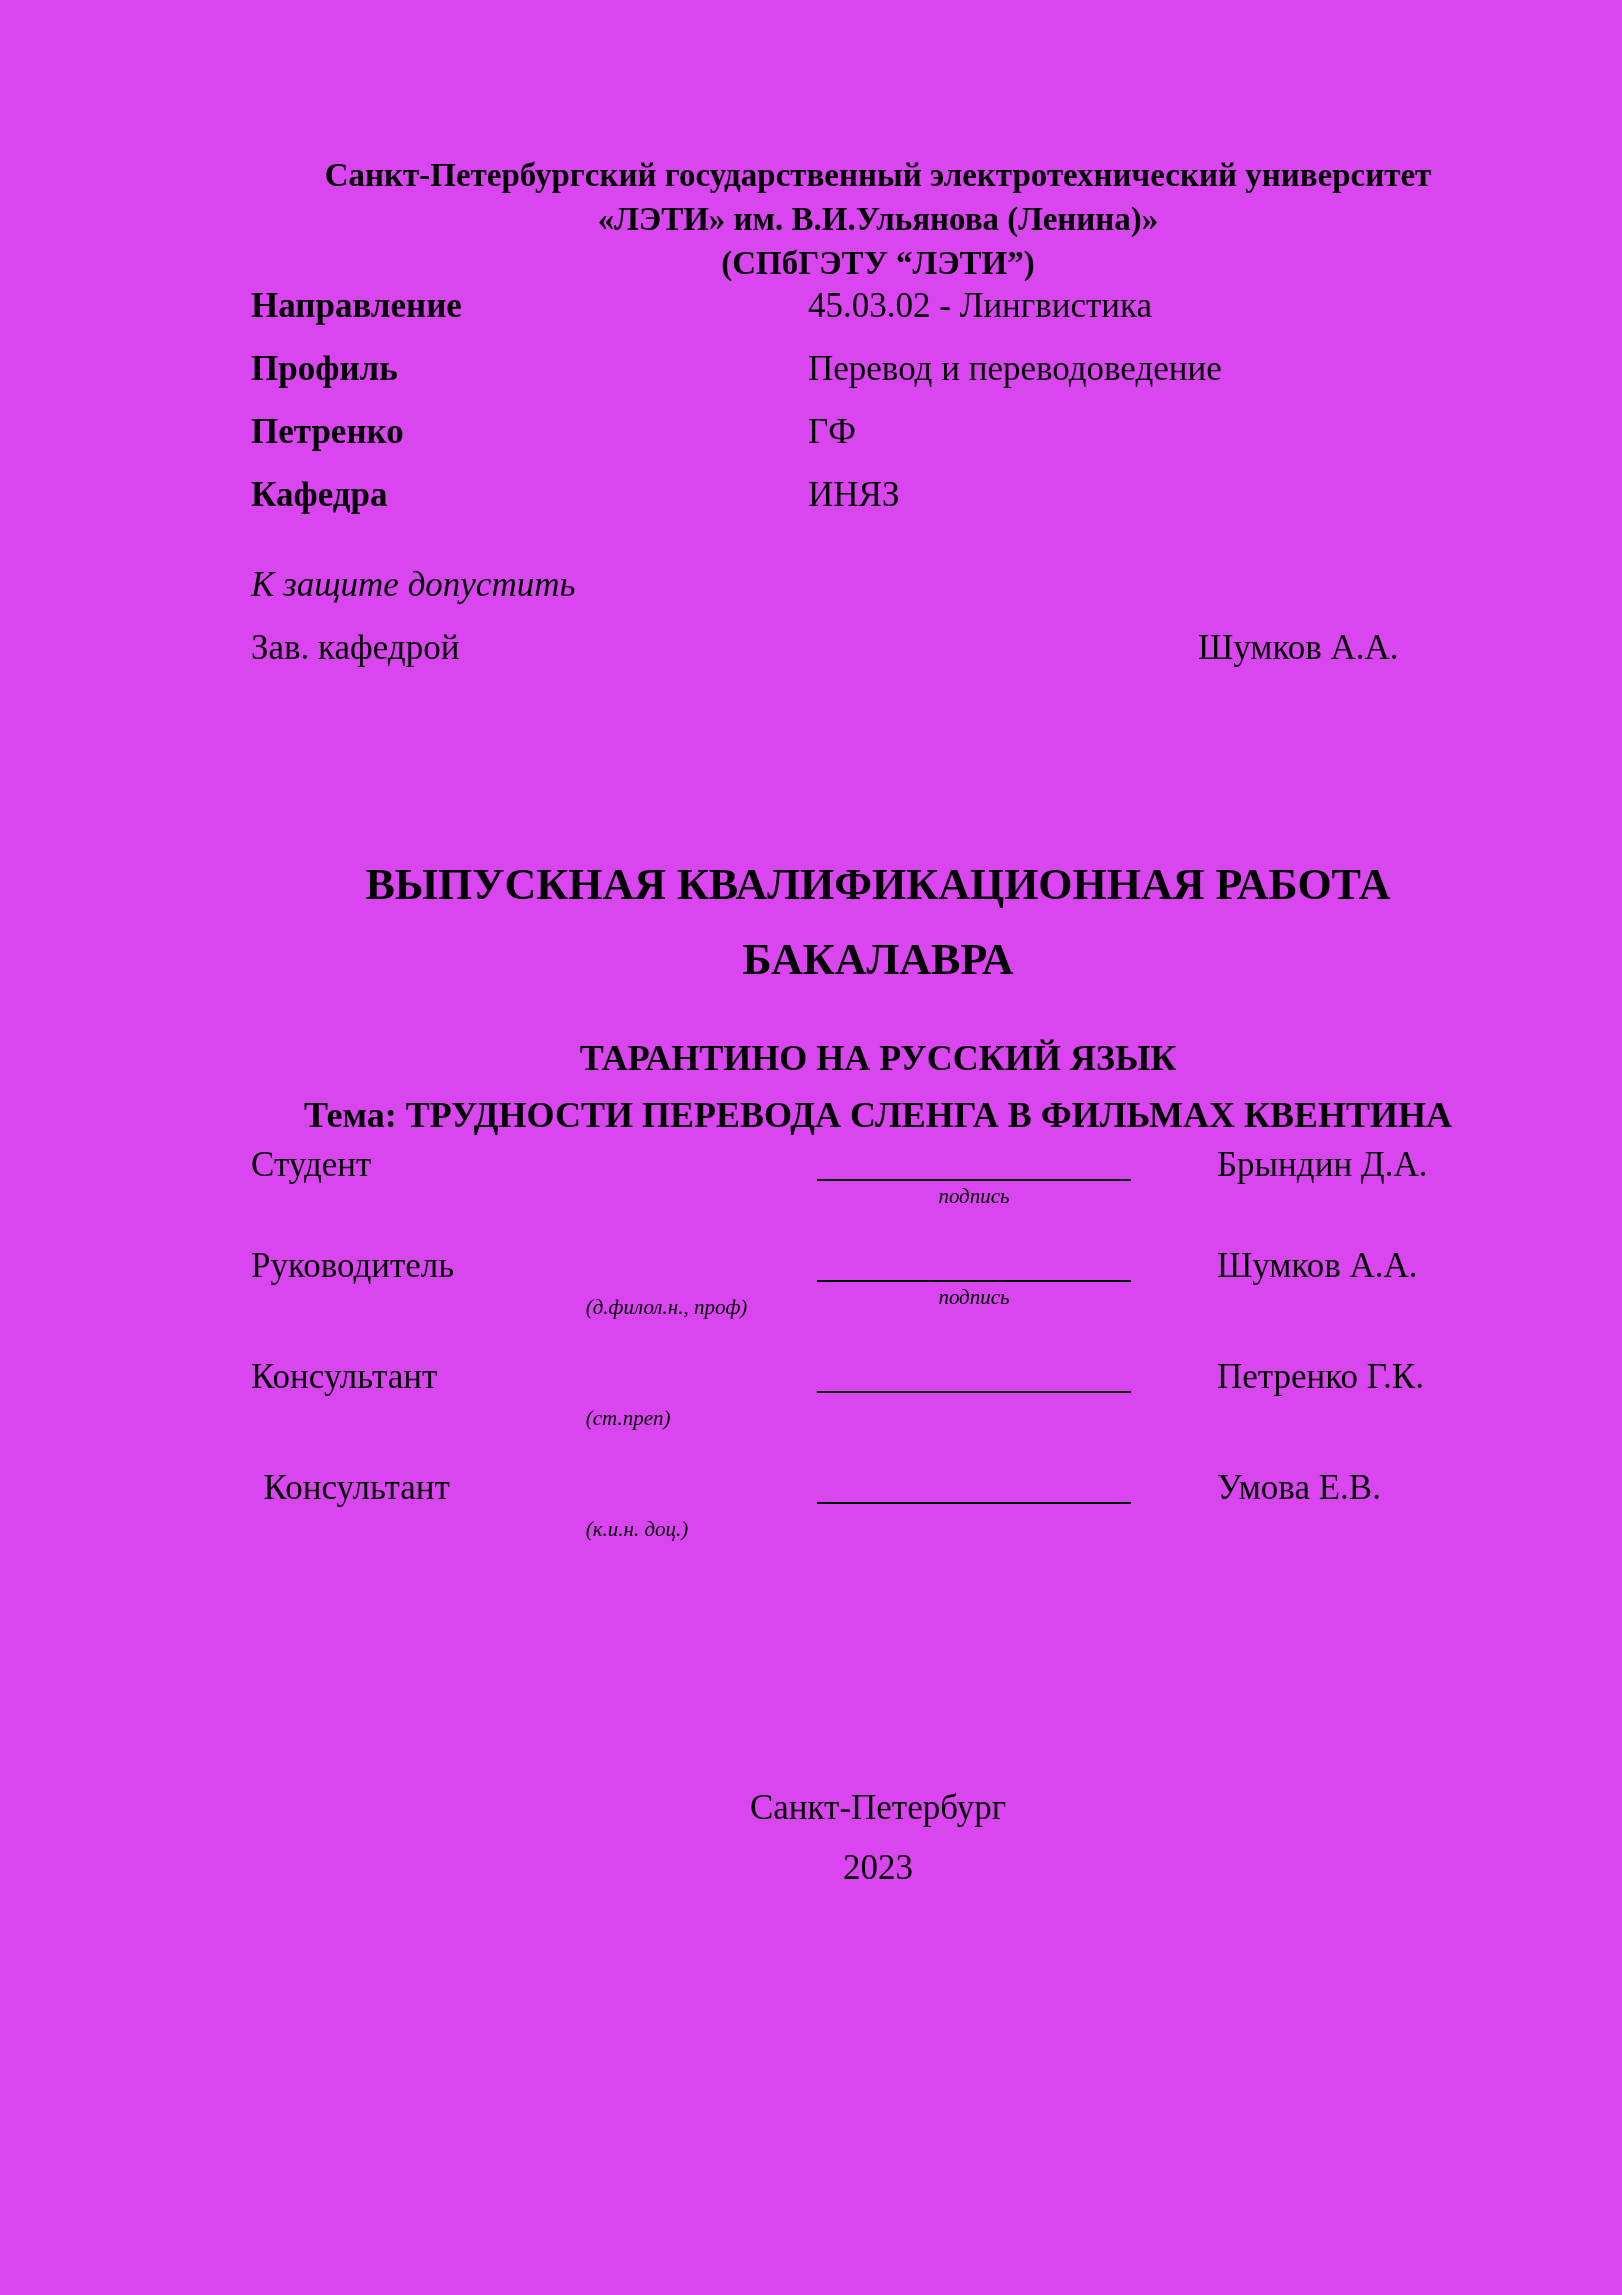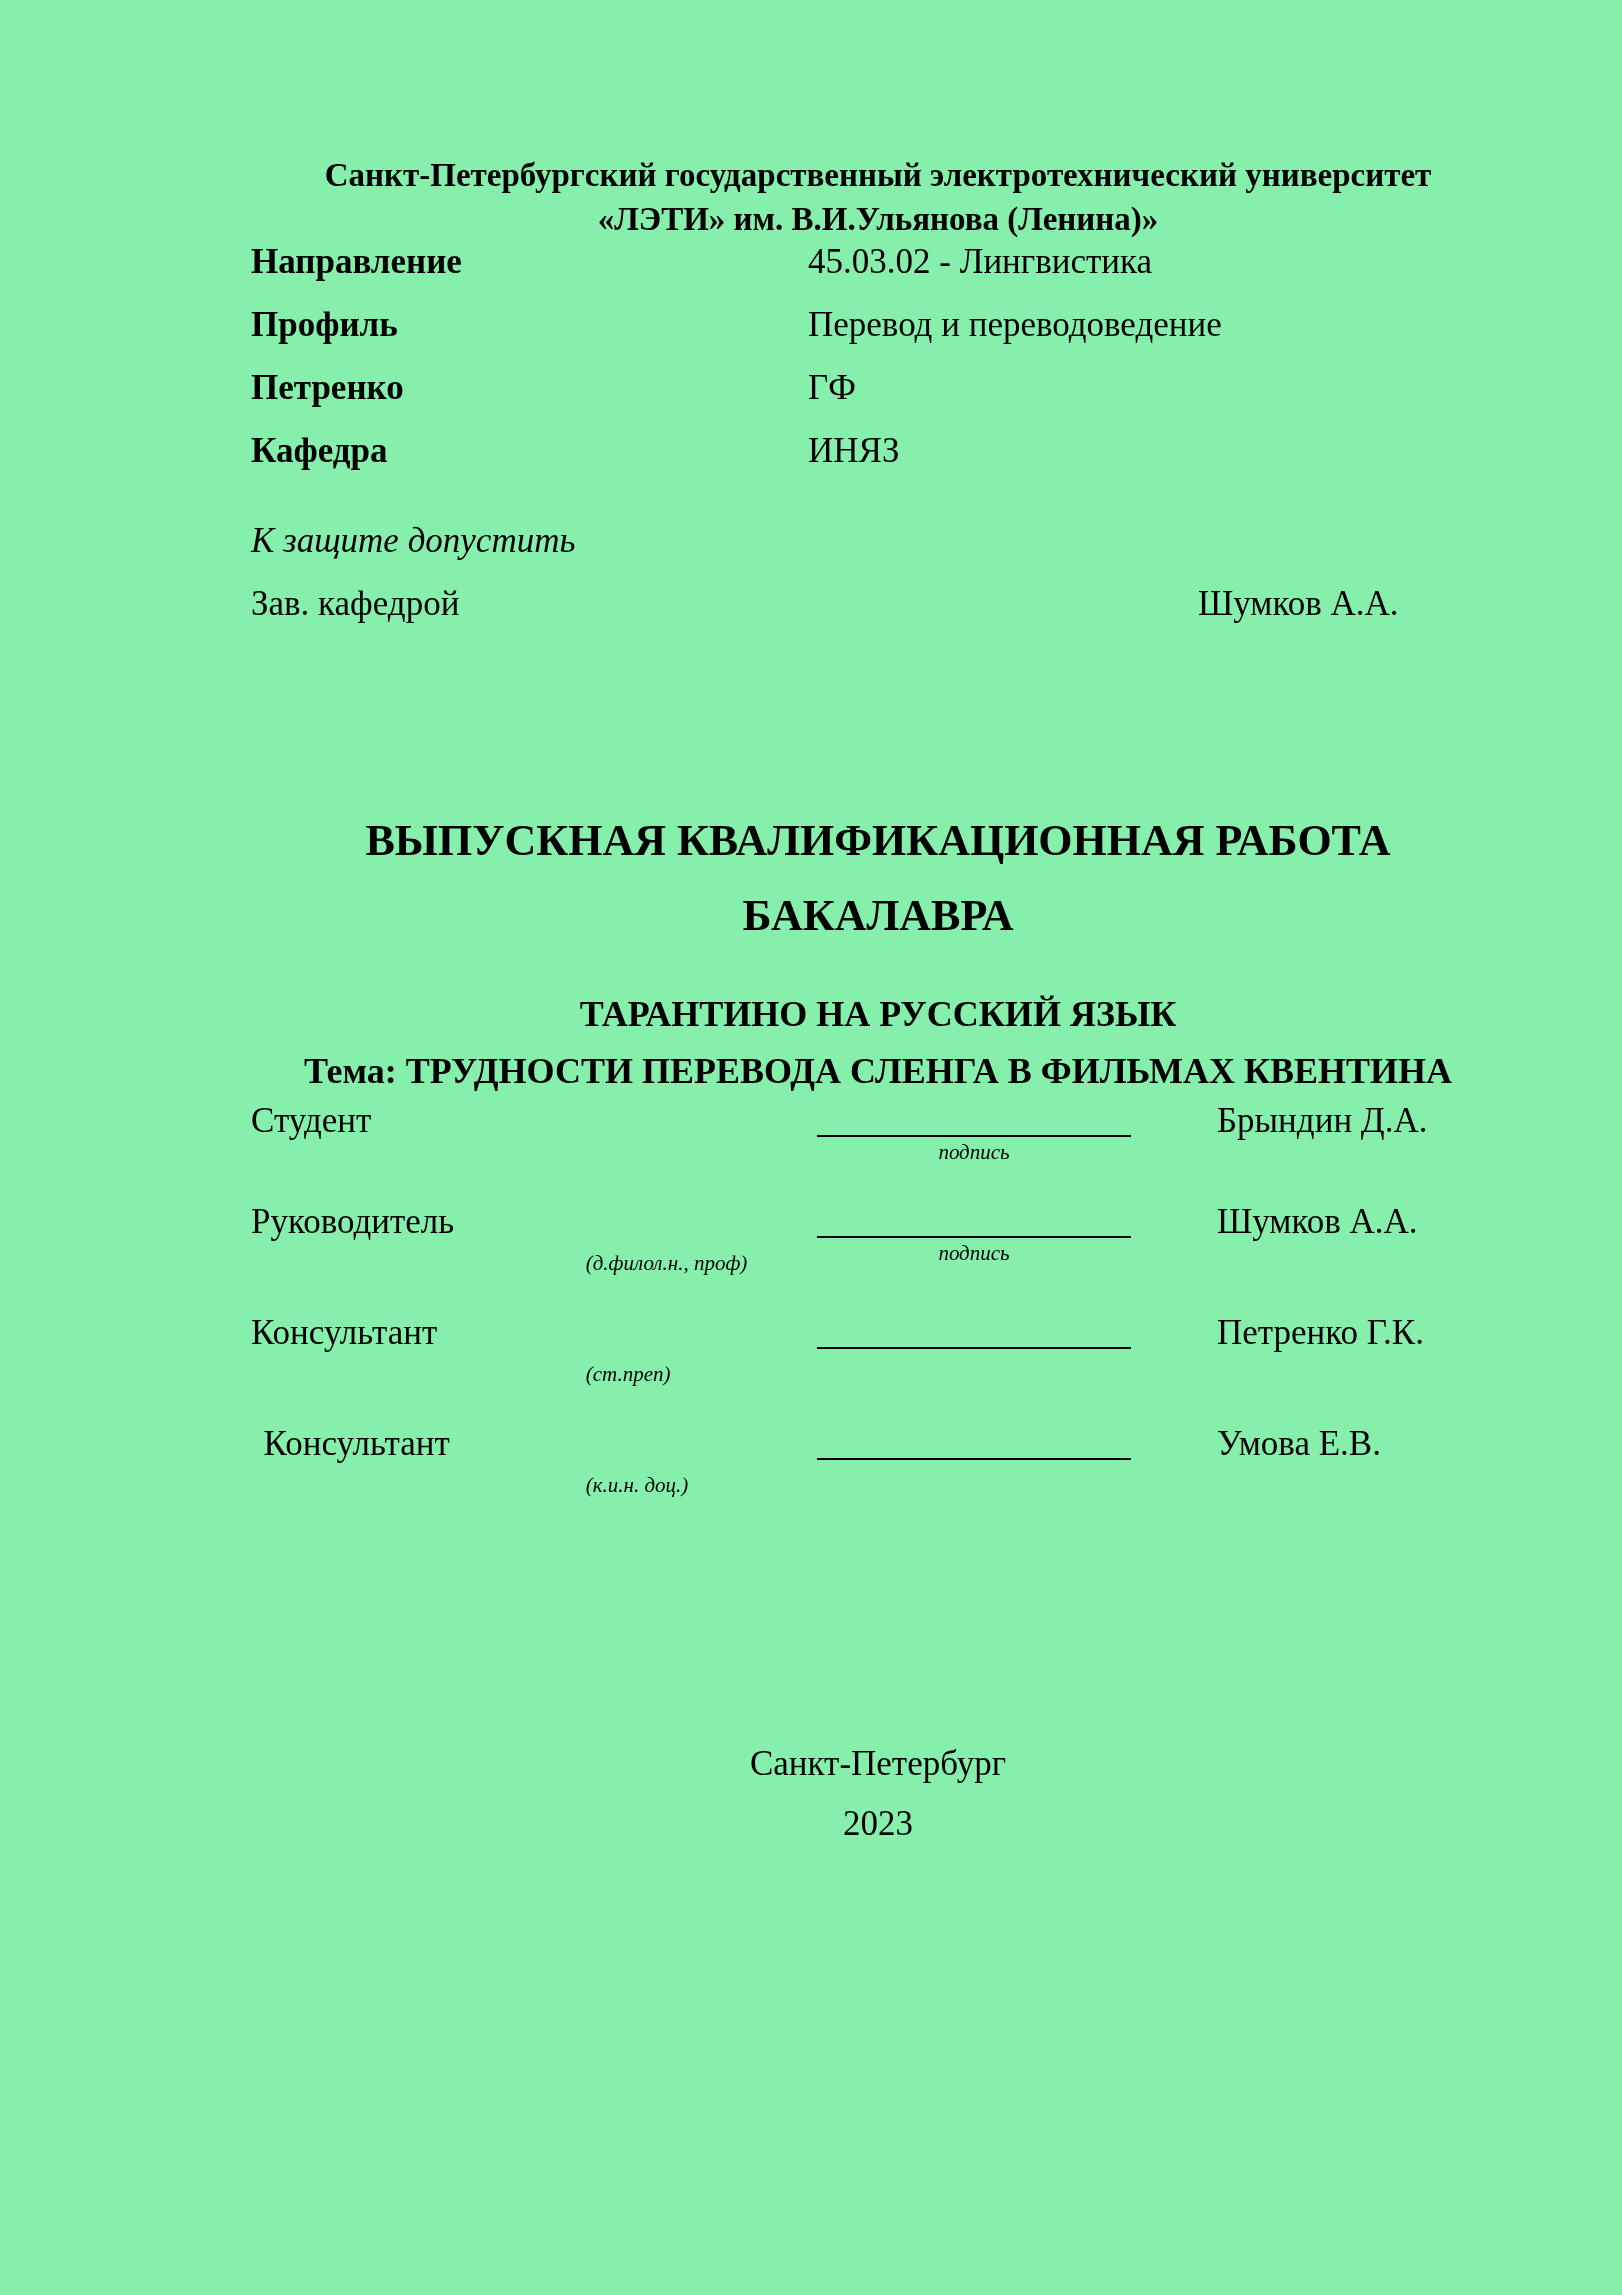--- a/index.html
+++ b/index.html
@@ -7,21 +7,21 @@
   body {
     width:1623px; height:2295px;
     font-family:"Liberation Serif", serif;
     color:#000000;
     overflow:hidden;
     position:relative;
   }
   .page {
     width:1623px; height:2295px;
     padding:153px 118px 0 251px;
-    background:#86efac;
+    background:#d946ef;
   }
 
   
   .uni-header {
     text-align:center;
     font-weight:bold;
     font-size:33px;
     line-height:44px;
   }
 
@@ -119,20 +119,21 @@
   }
 </style>
 </head>
 <body>
 
 <div class="page">
 
   <header class="uni-header">
     <div>Санкт-Петербургский государственный электротехнический университет</div>
     <div>«ЛЭТИ» им. В.И.Ульянова (Ленина)»</div>
+    <div>(СПбГЭТУ “ЛЭТИ”)</div>
   </header>
 
   <section class="program">
     <div class="prog-row">
       <div class="prog-label">Направление</div>
       <div class="prog-value">45.03.02 - Лингвистика</div>
     </div>
     <div class="prog-row">
       <div class="prog-label">Профиль</div>
       <div class="prog-value">Перевод и переводоведение</div>

